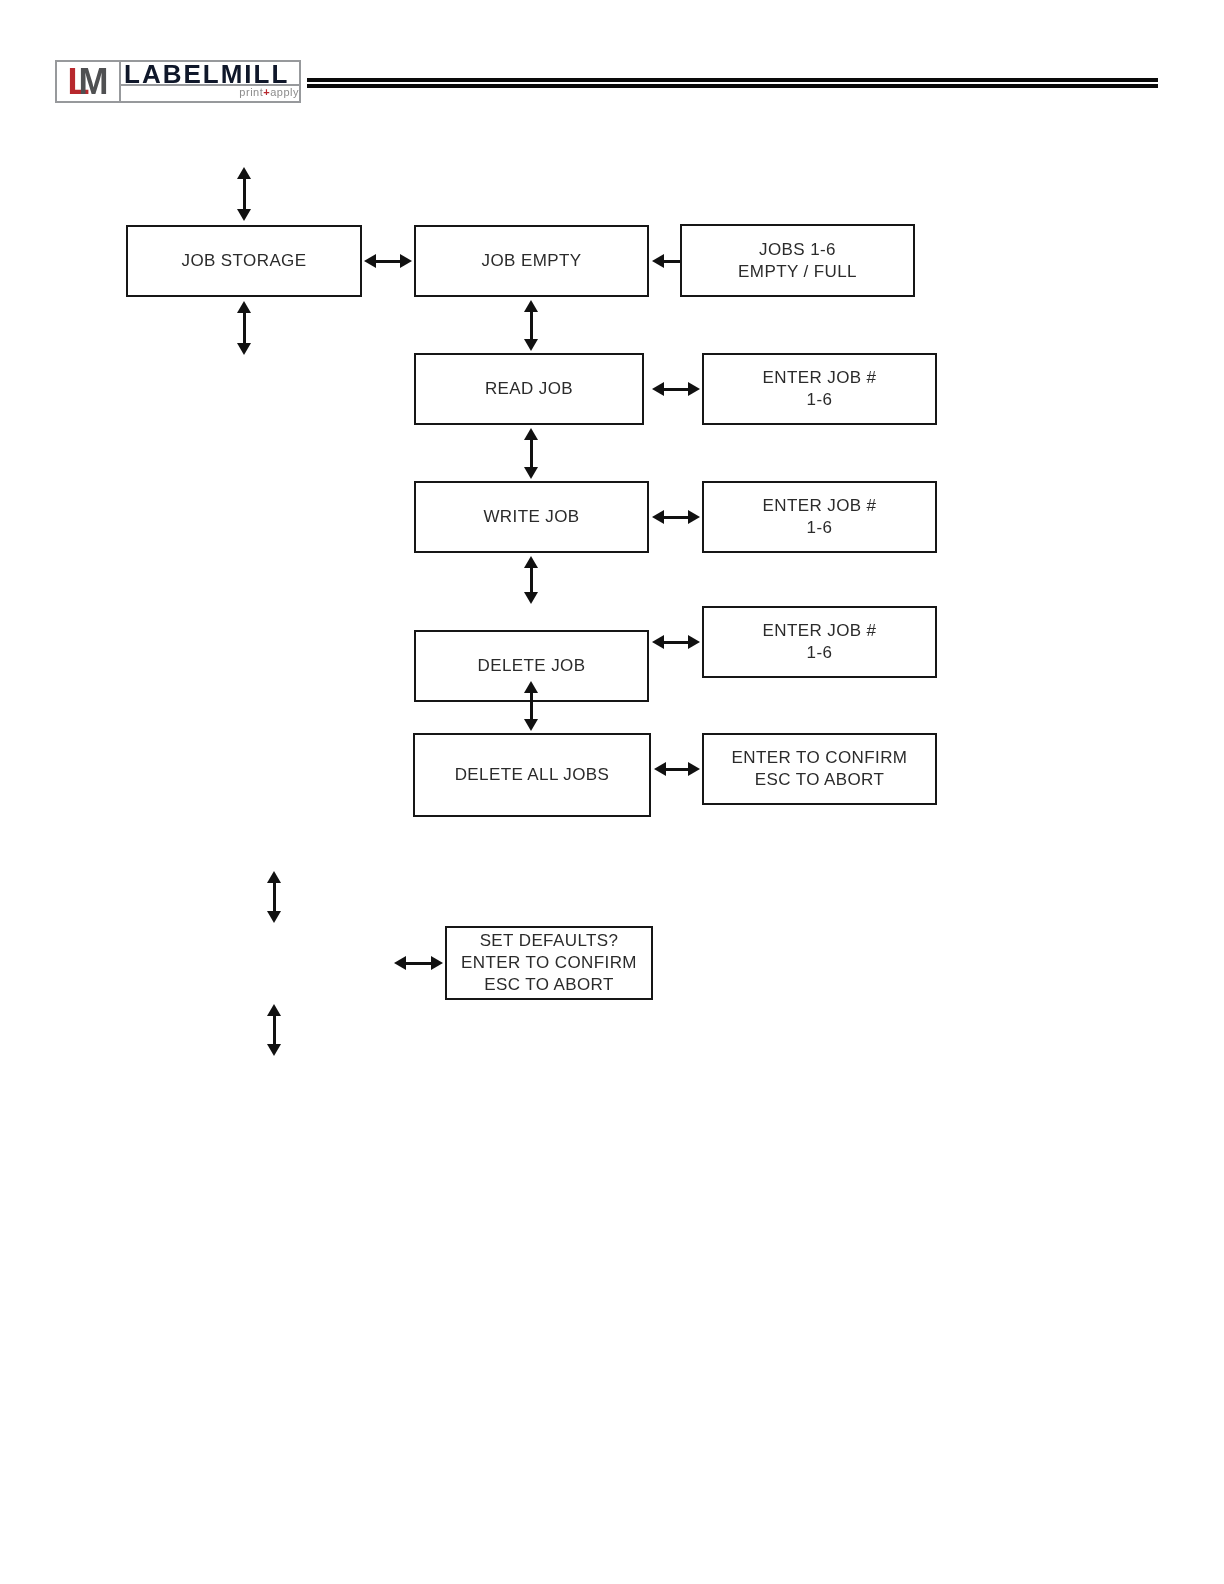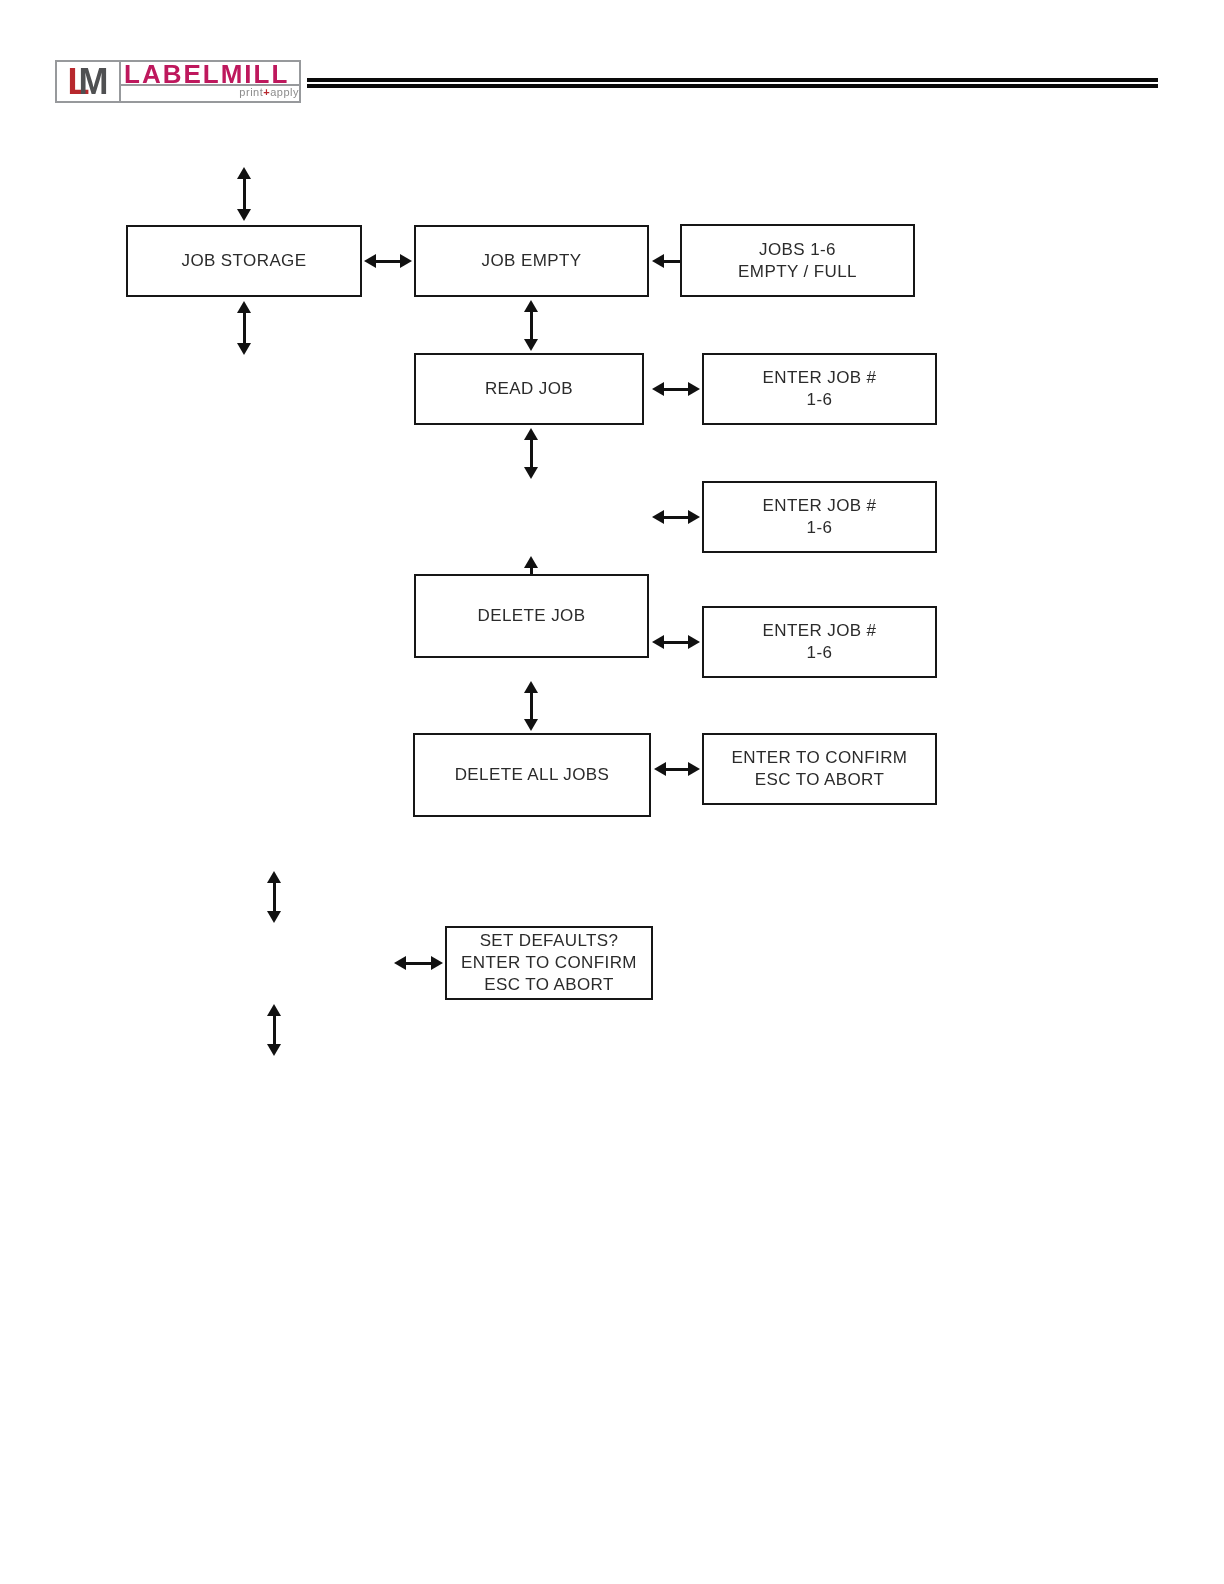--- a/index.html
+++ b/index.html
@@ -7,21 +7,21 @@
   #page{position:relative;width:1224px;height:1584px;background:#ffffff;overflow:hidden;}
 
   
   .logo{position:absolute;left:55px;top:60px;width:246px;height:43px;
         border:2px solid #97999c;box-sizing:border-box;display:flex;background:#fff;}
   .logo-mark{width:62px;border-right:2px solid #97999c;display:flex;align-items:center;
              justify-content:center;font-weight:bold;font-size:36px;line-height:36px;}
   .lm-l{color:#b7282d;}
   .lm-m{color:#4f5052;margin-left:-11px;}
   .logo-right{flex:1;display:flex;flex-direction:column;min-width:0;}
-  .logo-brand{flex:1;color:#be185d;font-weight:bold;font-size:26px;line-height:25px;
+  .logo-brand{flex:1;color:#0f172a;font-weight:bold;font-size:26px;line-height:25px;
               letter-spacing:2px;padding-left:3px;border-bottom:2px solid #97999c;
               white-space:nowrap;overflow:hidden;}
   .logo-tagline{height:15px;font-size:11px;line-height:12px;color:#8b8b8b;
                 text-align:right;padding-right:0;letter-spacing:0.5px;}
   .logo-tagline .plus{color:#b7282d;font-weight:bold;}
   .double-rule{position:absolute;left:307px;top:78px;width:851px;height:2px;
                border-top:4px solid #0a0a0a;border-bottom:4px solid #0a0a0a;background:#fff;}
 
   
   .fbox{position:absolute;box-sizing:border-box;border:2.5px solid #161616;background:#ffffff;
@@ -86,29 +86,32 @@
     <span>READ JOB</span>
   </div>
   <div class="harrow" style="left:652px;top:381px;width:48px"></div>
   <div class="fbox" style="left:702px;top:353px;width:235px;height:72px">
     <span>ENTER JOB #</span>
     <span>1-6</span>
   </div>
 
   <div class="varrow" style="left:523px;top:428px;height:51px"></div>
 
+  <div class="fbox" style="left:414px;top:481px;width:235px;height:72px">
+    <span>WRITE JOB</span>
+  </div>
   <div class="harrow" style="left:652px;top:509px;width:48px"></div>
   <div class="fbox" style="left:702px;top:481px;width:235px;height:72px">
     <span>ENTER JOB #</span>
     <span>1-6</span>
   </div>
 
   <div class="varrow" style="left:523px;top:556px;height:48px"></div>
 
-  <div class="fbox" style="left:414px;top:574px;width:235px;height:84px">
+  <div class="fbox" style="left:414px;top:630px;width:235px;height:72px">
     <span>DELETE JOB</span>
   </div>
   <div class="harrow" style="left:652px;top:634px;width:48px"></div>
   <div class="fbox" style="left:702px;top:606px;width:235px;height:72px">
     <span>ENTER JOB #</span>
     <span>1-6</span>
   </div>
 
   <div class="varrow" style="left:523px;top:681px;height:50px"></div>
 

